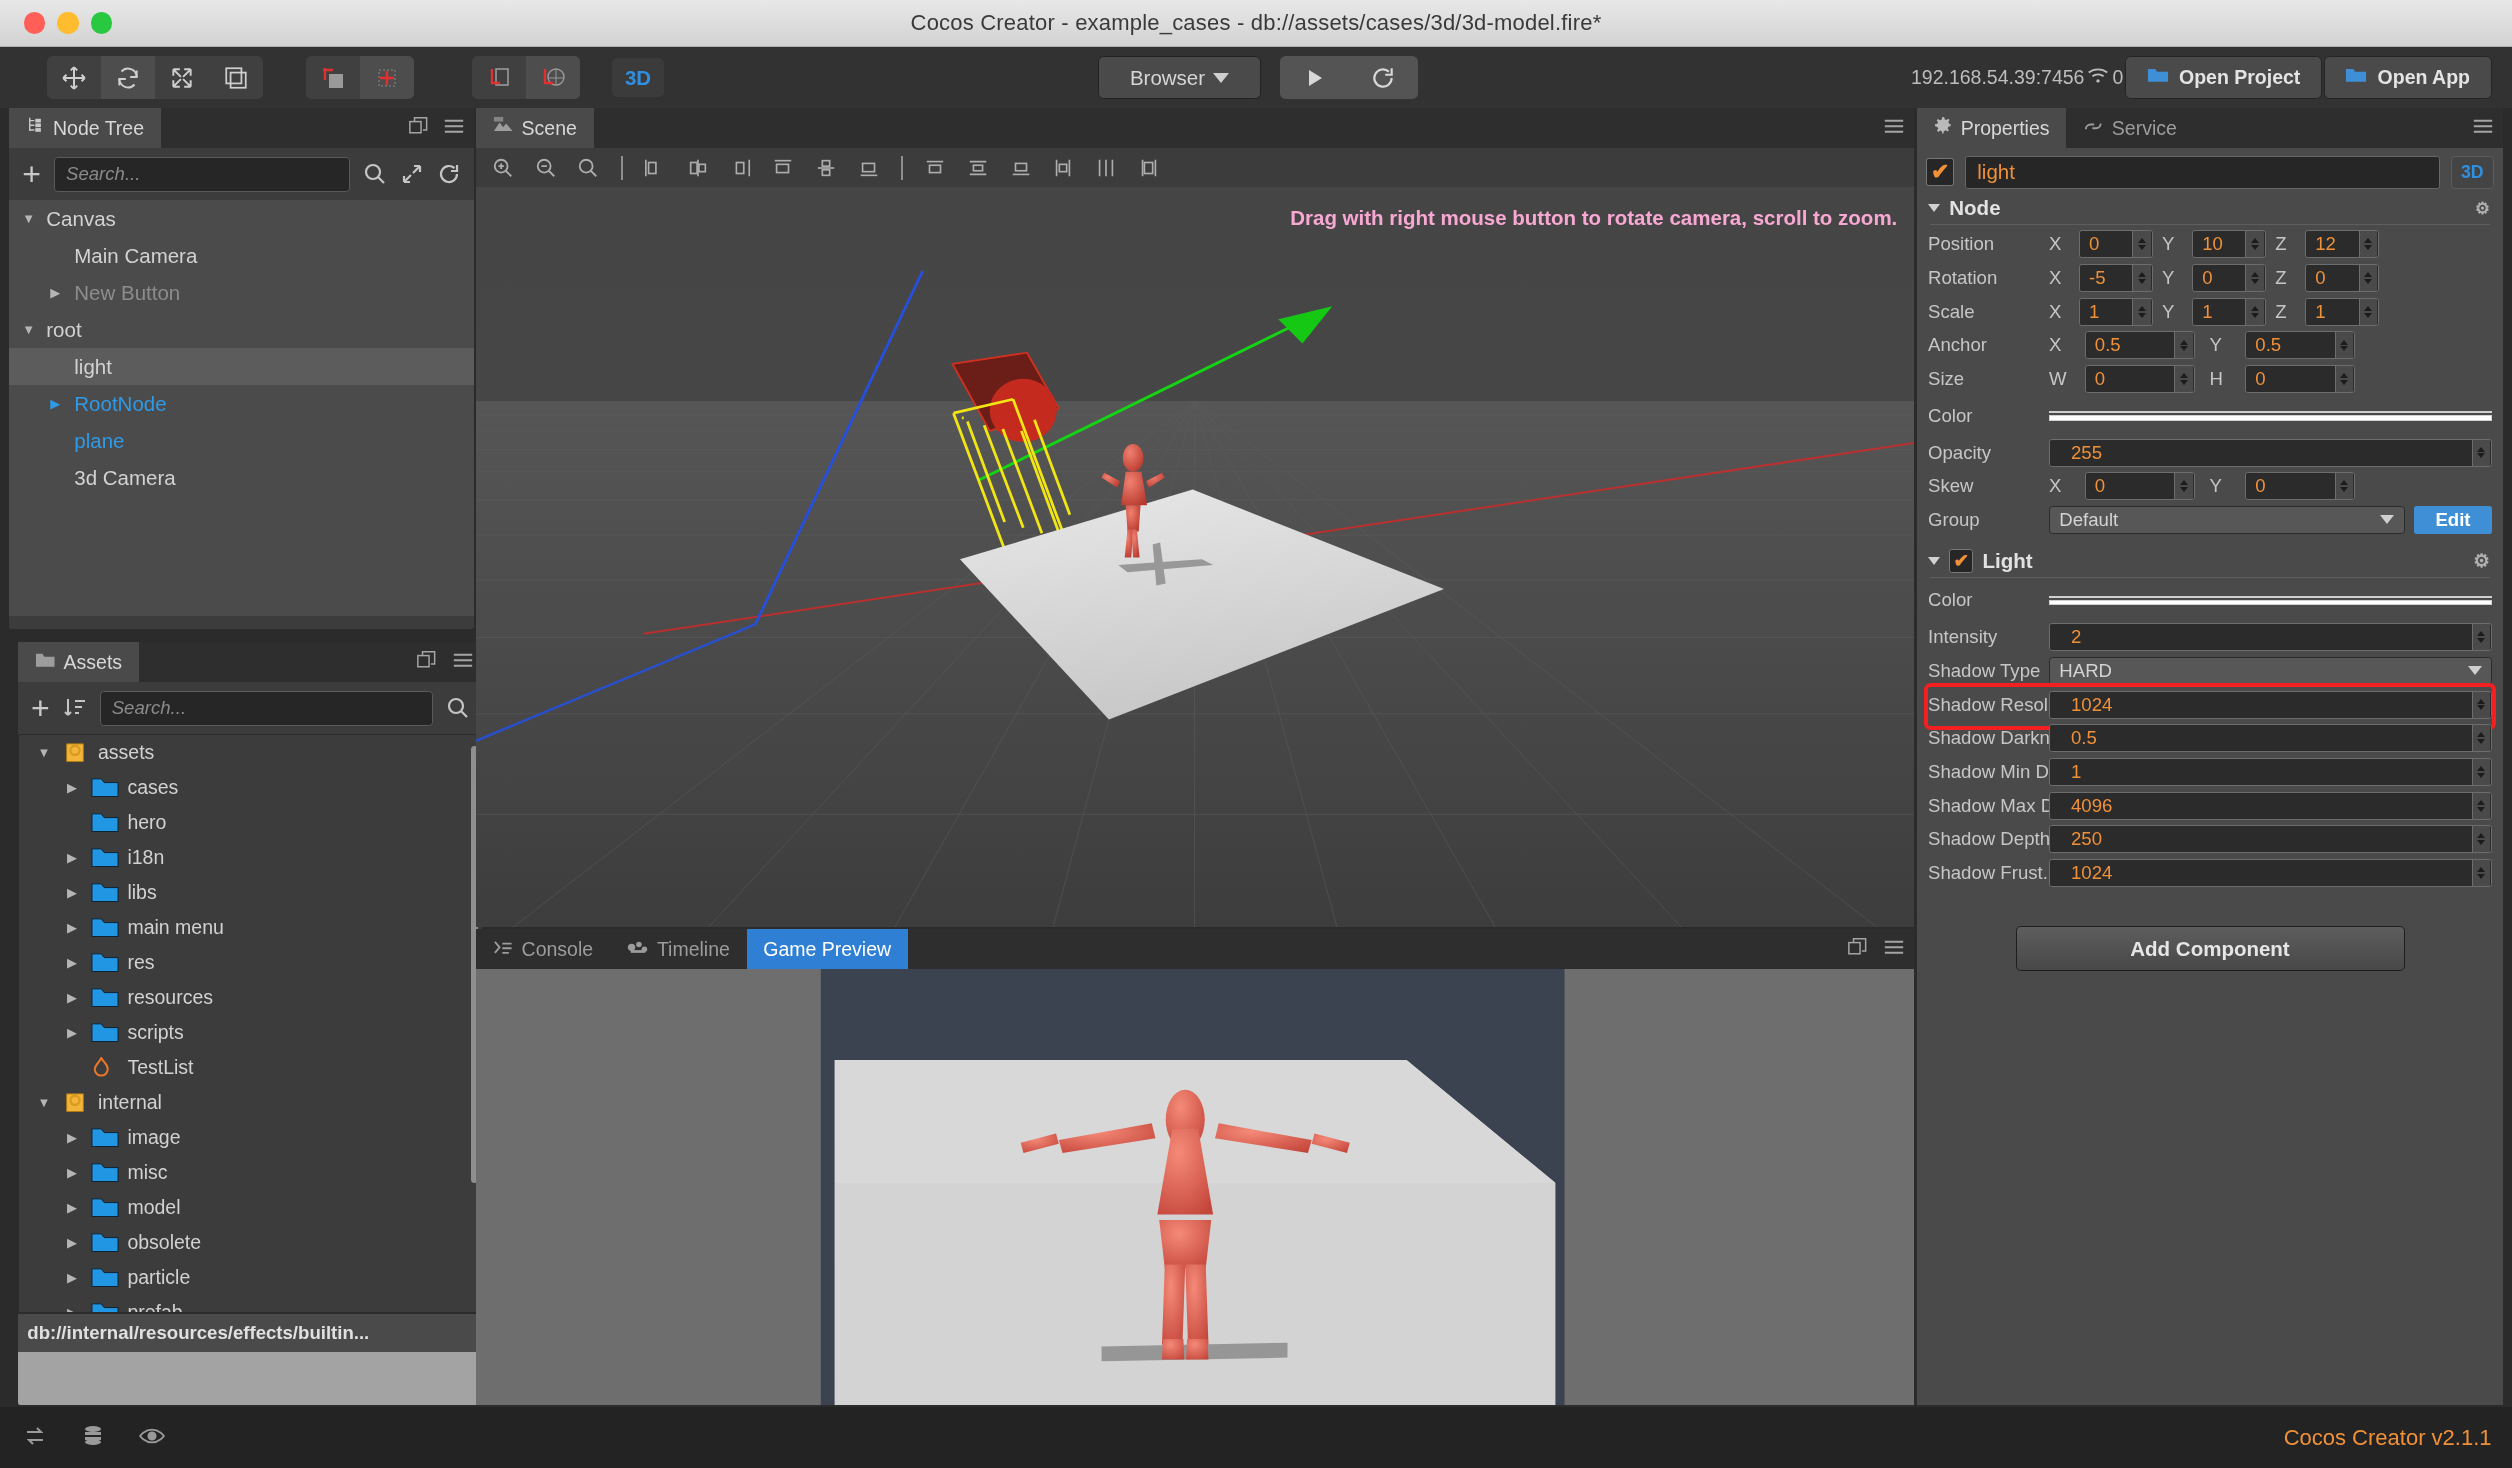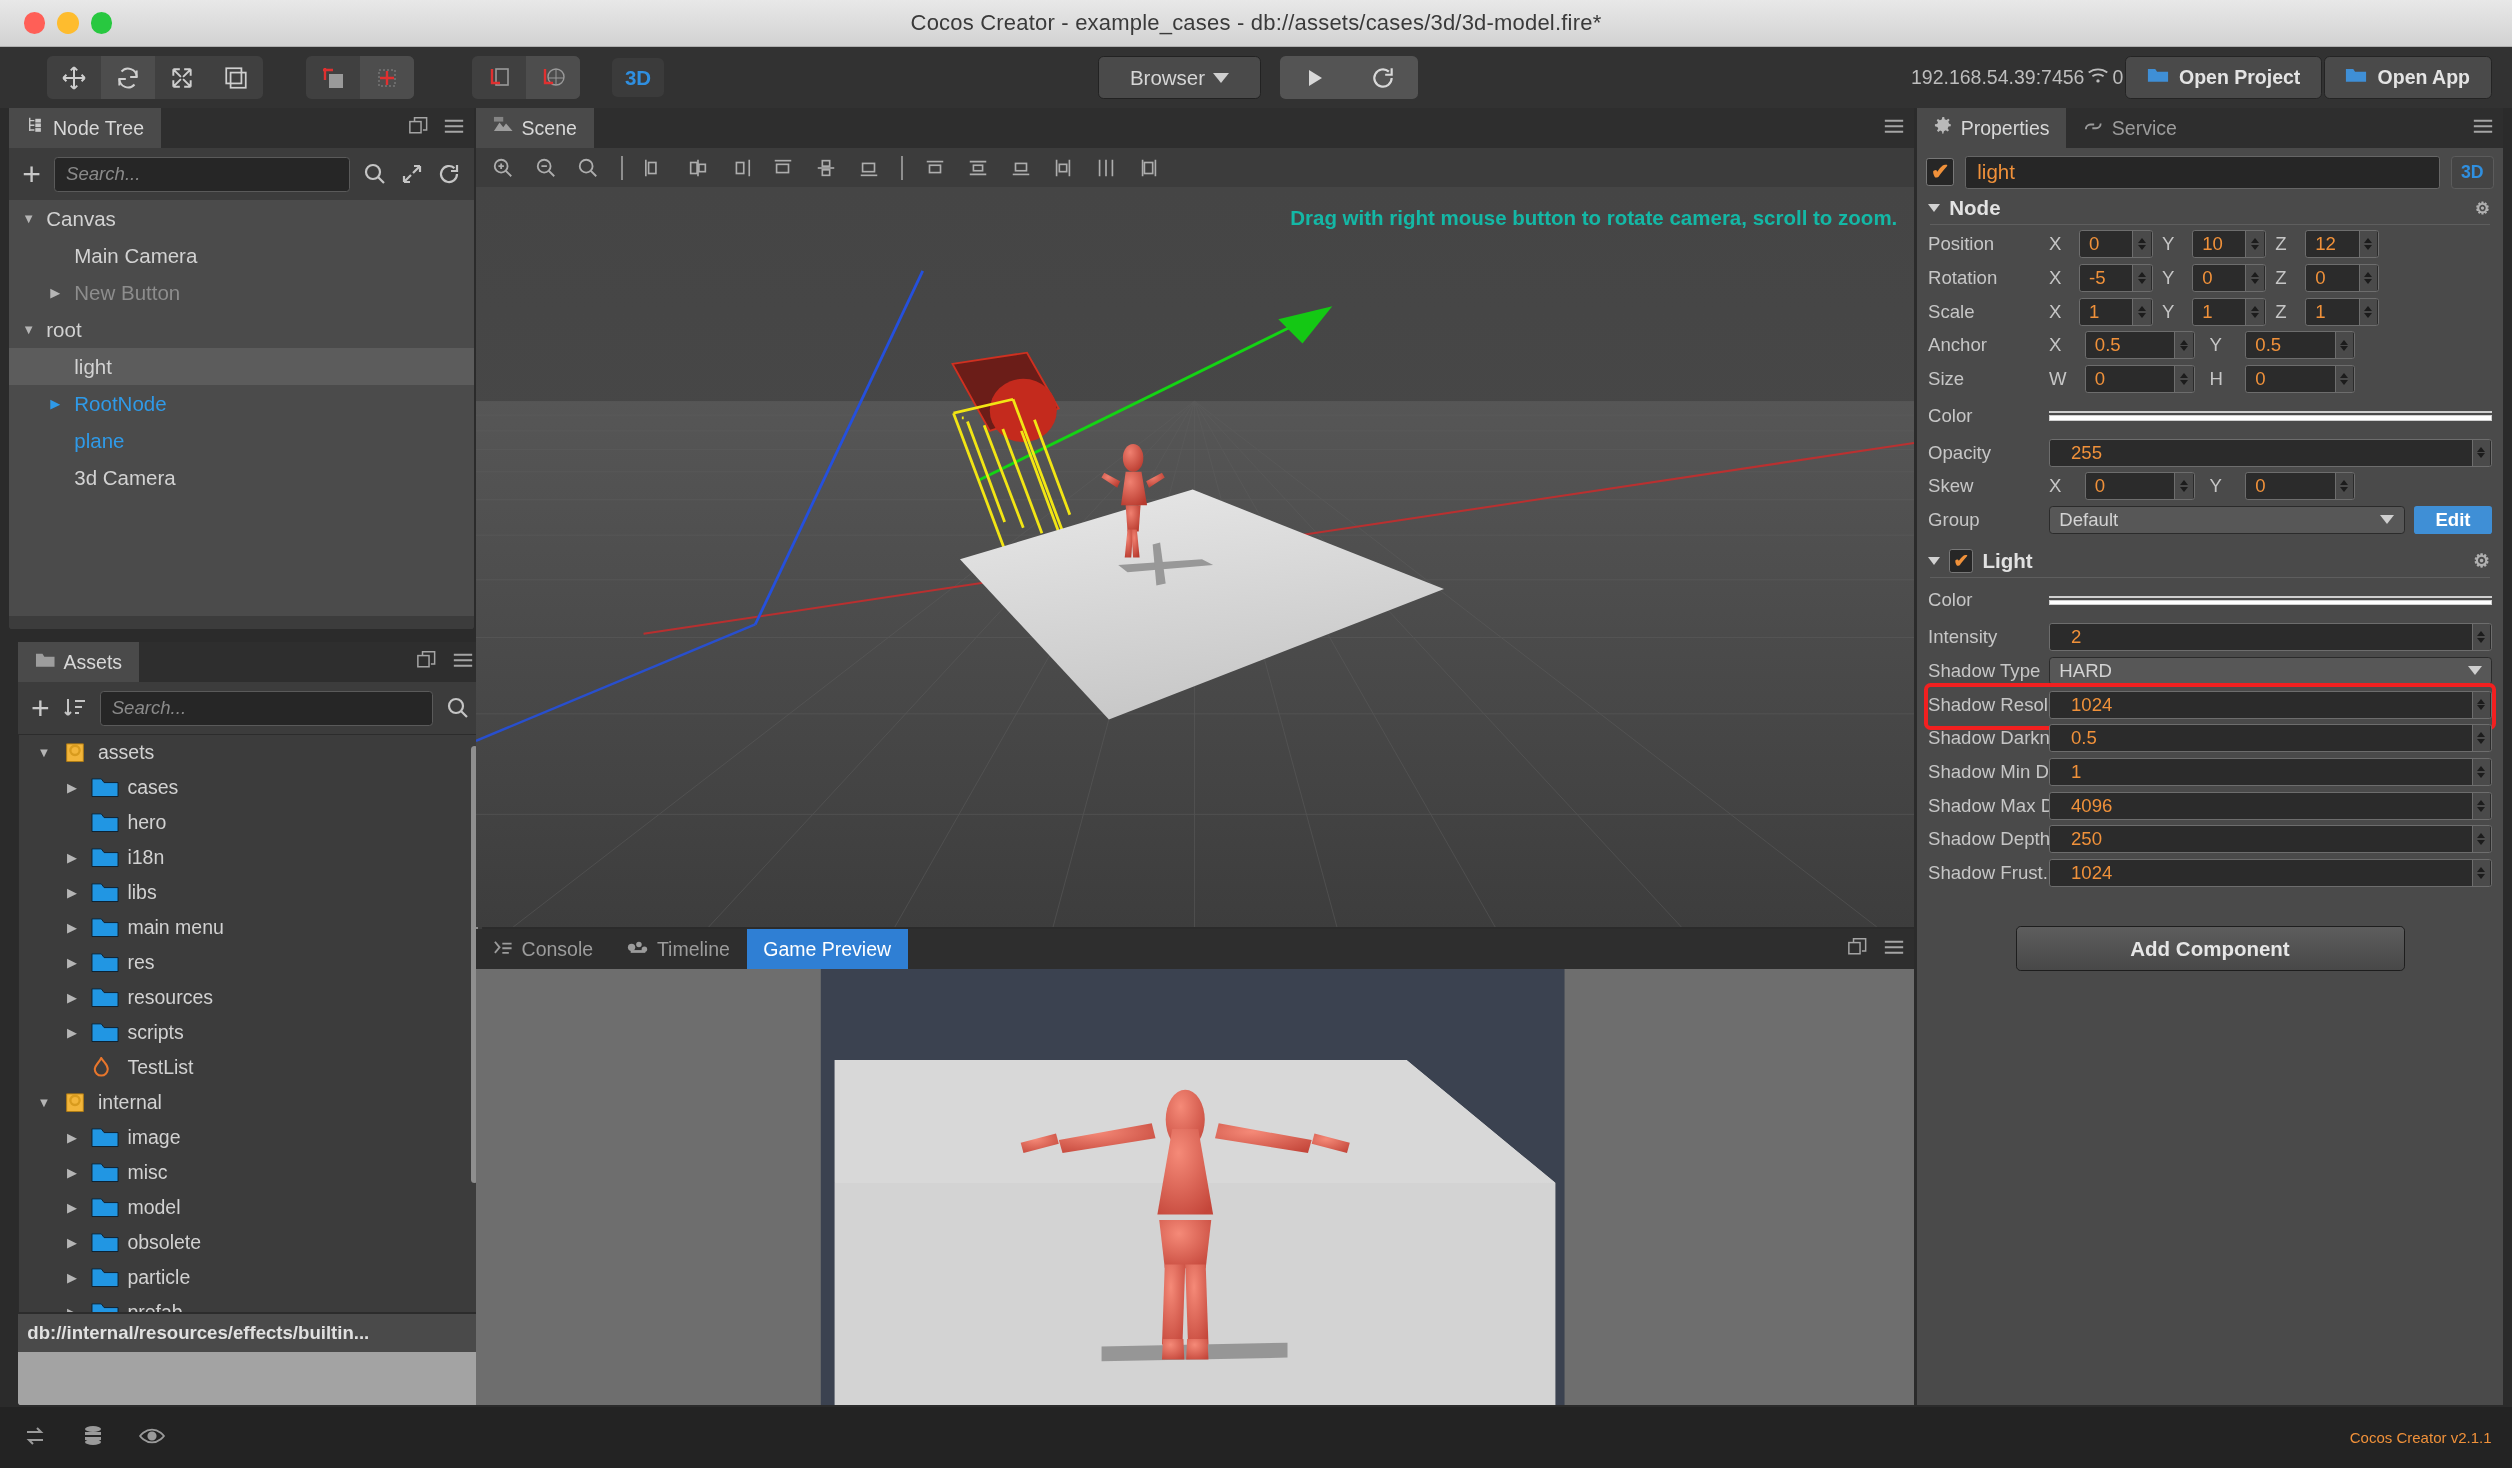--- a/index.html
+++ b/index.html
@@ -143,21 +143,21 @@
   .scene-toolbar {
     height: 39px; background: #3c3c3c; display: flex; align-items: center;
     gap: 3.7px; padding-left: 7.4px;
   }
   .stb { width: 39px; height: 35px; display: flex; align-items: center;
          justify-content: center; color: #adadad; }
   .stb-sep { width: 1.9px; height: 24px; background: #8e8e8e; margin: 0 9.3px; }
   .viewport { position: relative; width: 100%; height: 740px; overflow: hidden;
               background: #4a4a4a; }
   .vp-hint {
-    position: absolute; right: 16.7px; top: 18.6px; color: #14b8a6;
+    position: absolute; right: 16.7px; top: 18.6px; color: #f9a8d4;
     font-size: 20.5px; font-weight: bold; z-index: 5;
   }
 
   
   #bottom { left: 476px; top: 929px; width: 1438px; height: 476px; background: #2e2e2e; }
   .gp-body { position: relative; height: 436px; background: #6e6e6e; overflow: hidden; }
 
   
   #props { left: 1917px; top: 108px; width: 586px; height: 1297px; background: #4a4a4a; }
   .node-name-row {
@@ -241,21 +241,21 @@
   }
 
   
   .statusbar {
     position: absolute; left: 0; top: 1407px; width: 2512px; height: 61px;
     background: #232323; display: flex; align-items: center;
   }
   .sb-icons { display: flex; align-items: center; gap: 33px; margin-left: 22px;
               color: #9a9a9a; }
   .version { position: absolute; right: 20.5px; color: #f0913a;
-             font-size: 15px; }
+             font-size: 22px; }
 </style>
 </head>
 <body>
 
 <div class="titlebar">
   <div class="traffic">
     <span class="dot red"></span>
     <span class="dot yellow"></span>
     <span class="dot green"></span>
   </div>

